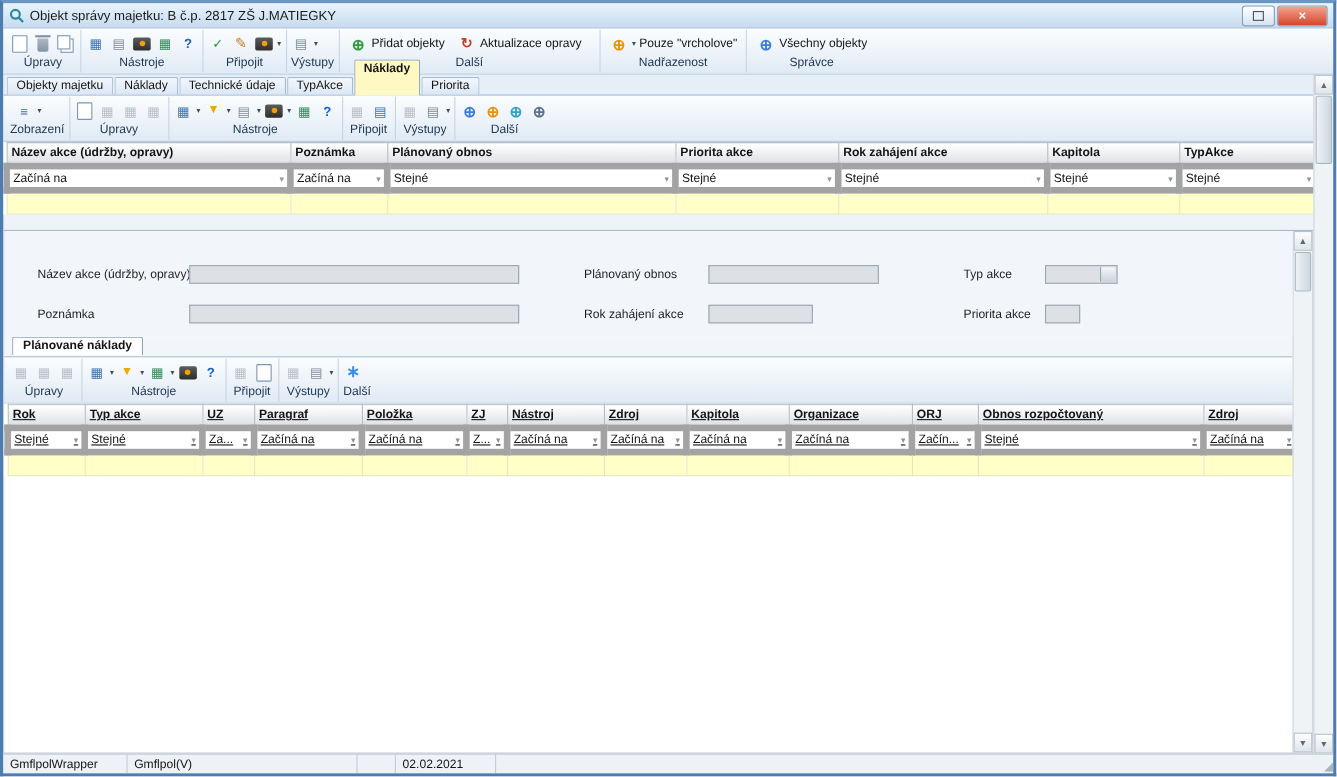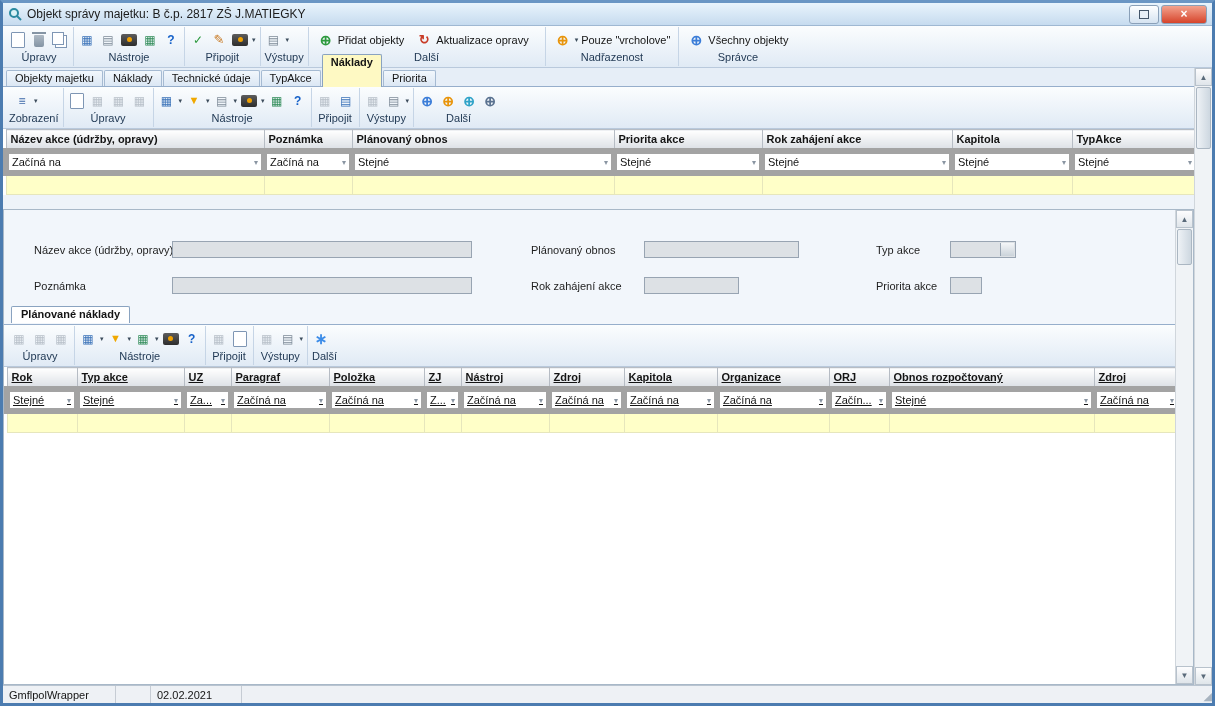--- a/index.html
+++ b/index.html
@@ -580,19 +580,20 @@
     <div class="vscroll">
       <div class="sbtn">▲</div>
       <div class="sthumb" style="height:60px;"></div>
       <div class="strack"></div>
       <div class="sbtn">▼</div>
     </div>
   </div>
 
   <div class="statusbar">
     <div class="sb-cell" style="width:100px;">GmflpolWrapper</div>
+    <div class="sb-cell" style="width:196px;">Gmflpol(V)</div>
     <div class="sb-cell" style="width:22px;"></div>
     <div class="sb-cell" style="width:78px;">02.02.2021</div>
     <div class="sb-cell sb-fill" style="border-right:none;"></div>
     <div class="grip">◢</div>
   </div>
 
 </div>
 
 </body></html>

